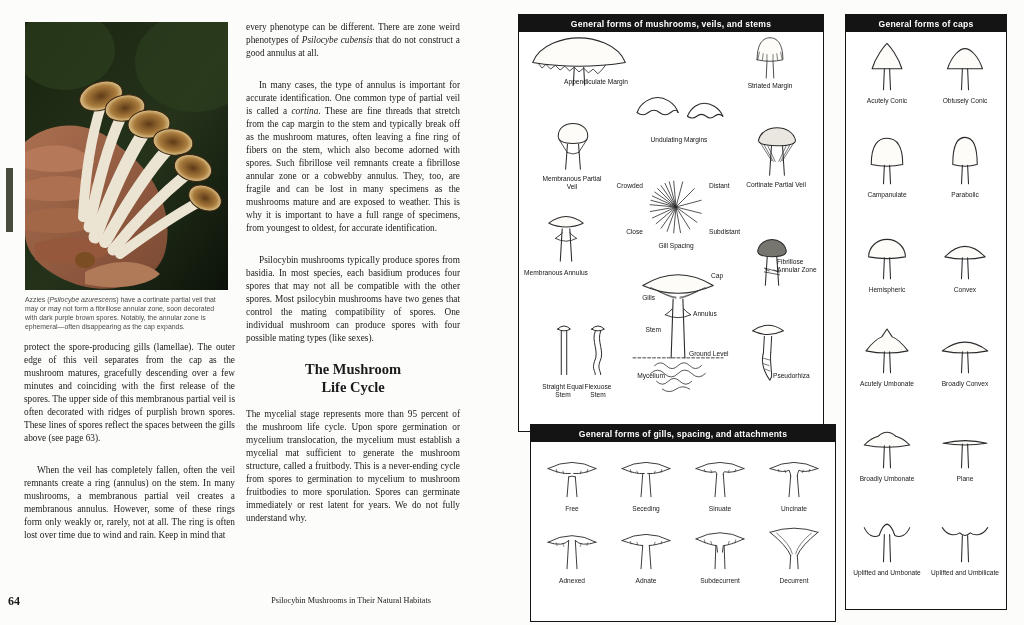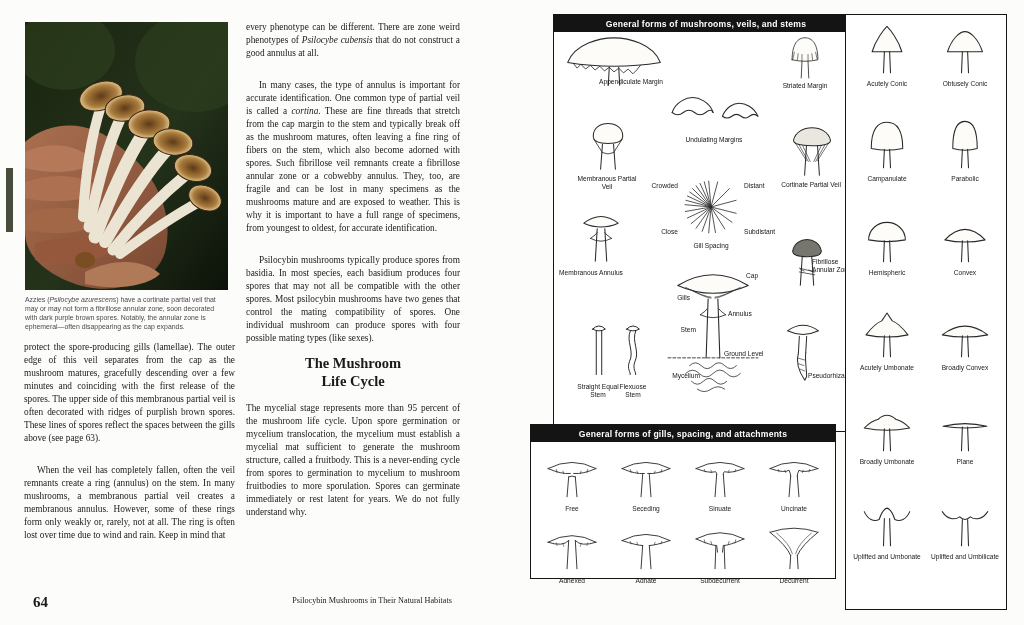--- a/index.html
+++ b/index.html
@@ -9,29 +9,29 @@
   p{font-size:9.3px;line-height:1.4;text-align:justify}
   p.ind{text-indent:13px}
   i{}
 
   .photo{left:25px;top:22px;width:203px;height:268px;overflow:hidden;background:#16200f}
   .edgemark{left:6px;top:168px;width:7px;height:64px;background:#474c3d}
   .caption{left:25px;top:295px;width:203px;font-family:"Liberation Sans",sans-serif;font-size:6.9px;line-height:1.32;color:#4a4a4a;text-align:left}
   .col1{left:24px;top:341px;width:211px}
   .col2{left:246px;top:21px;width:214px}
   .col p + p{margin-top:19px}
-  .lifecycle-h{font-weight:700;font-size:14.5px;text-align:center;line-height:1.25;width:124px;margin:9px auto 11px}
-  .pg{left:33px;top:594px;font-size:15px;font-weight:700}
-  .runtitle{left:152px;top:596px;width:440px;text-align:center;font-size:8.2px}
+  .lifecycle-h{font-weight:700;font-size:14.5px;text-align:center;line-height:1.25;width:124px;margin:15px auto 11px}
+  .pg{left:8px;top:594px;font-size:12px;font-weight:700}
+  .runtitle{left:131px;top:596px;width:440px;text-align:center;font-size:8.2px}
 
   .panel{position:absolute;border:1.6px solid #141414;background:#fff}
   .phead{background:#141414;color:#fff;font-family:"Liberation Sans",sans-serif;font-weight:700;font-size:8.6px;text-align:center;padding:3.5px 0 3px;letter-spacing:.2px}
   .pbody{position:relative}
-  .forms{left:553px;top:14px;width:306px;height:418px}
-  .gillsp{left:530px;top:424px;width:306px;height:155px}
+  .forms{left:518px;top:14px;width:306px;height:418px}
+  .gillsp{left:530px;top:424px;width:306px;height:198px}
   .capsp{left:845px;top:14px;width:162px;height:596px}
 
   .flabel{position:absolute;font-family:"Liberation Sans",sans-serif;font-size:6.6px;line-height:1.25;text-align:center;color:#151515}
   .tr{text-align:right}.tl{text-align:left}
 
   .ggrid{display:grid;grid-template-columns:repeat(4,1fr);padding:10px 4px 2px;row-gap:12px}
   .gitem{display:flex;flex-direction:column;align-items:center}
   .gitem svg{width:62px;height:48px}
   .glabel{font-family:"Liberation Sans",sans-serif;font-size:6.6px;margin-top:5px;text-align:center}
 
@@ -416,20 +416,21 @@
     <div class="gitem">
         <svg viewBox="0 0 70 58">
           <use href="#gill7"></use>
         </svg>
         <div class="glabel">Decurrent</div>
       </div>
   </div>
 </div>
 
 <div class="panel capsp">
+  <div class="phead">General forms of caps</div>
   <div class="cgrid">
     <div class="citem">
         <svg viewBox="0 0 60 64">
           <use href="#cap0"></use>
         </svg>
         <div class="clabel">Acutely Conic</div>
       </div>
     <div class="citem">
         <svg viewBox="0 0 60 64">
           <use href="#cap1"></use>

